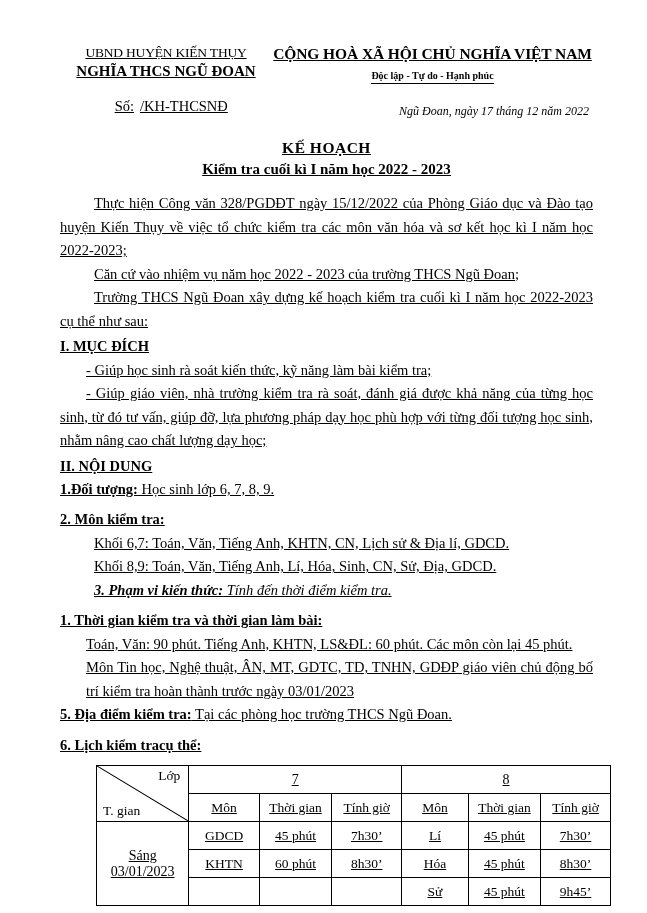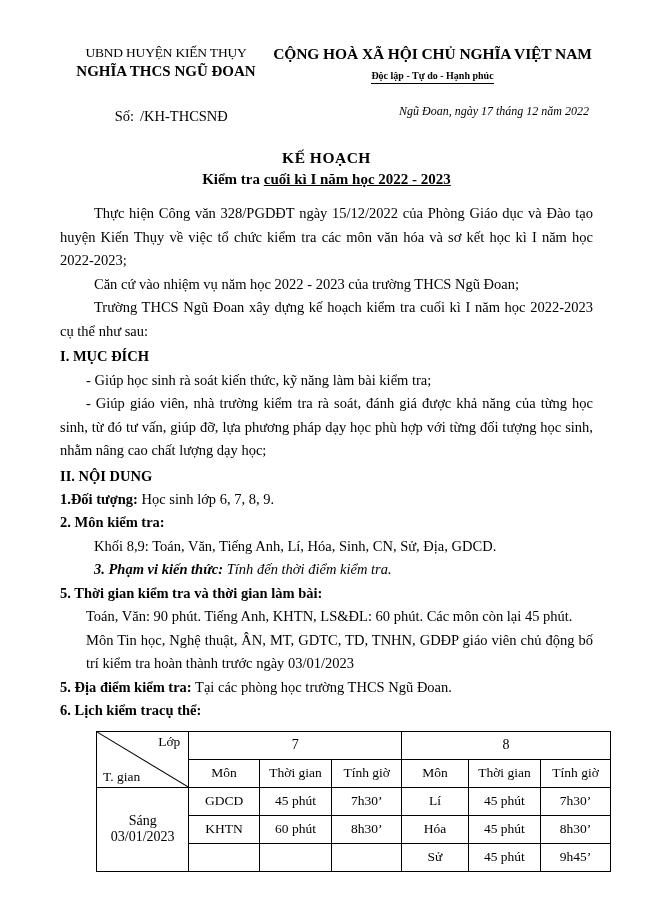--- a/index.html
+++ b/index.html
@@ -15,20 +15,21 @@
     font-size: 14.5px;
     position: relative;
     overflow: hidden;
   }
   .page {
     position: relative;
     width: 647px;
     height: 913px;
     padding: 0;
     box-sizing: border-box;
+    text-decoration: underline;
   }
   .inner {
     padding: 44px 54px 0 60px;
   }
   
   .header {
     display: flex;
     flex-direction: row;
     align-items: flex-start;
     justify-content: flex-start;
@@ -66,21 +67,20 @@
   .sohieu {
     margin-top: 14px;
     display: flex;
     align-items: baseline;
   }
   .sohieu .so-label {
     width: 74px;
     text-align: right;
     padding-right: 6px;
     font-size: 14.5px;
-    margin-top: 10px;
   }
   .sohieu .so-val {
     font-size: 14.5px;
   }
   .datetext {
     position: absolute;
     right: 58px;
     top: 104px;
     font-style: italic;
     font-size: 12px;
@@ -113,20 +113,21 @@
     margin: 0;
   }
   .indent {
     text-indent: 34px;
   }
   .indent2 {
     text-indent: 26px;
   }
   .b {
     font-weight: bold;
+    margin-top: 7px;
   }
   .i {
     font-style: italic;
   }
   .bi {
     font-weight: bold;
     font-style: italic;
   }
   .sec {
     font-weight: bold;
@@ -233,25 +234,26 @@
 
       <p class="sec">I. MỤC ĐÍCH</p>
       <p class="indent2">- Giúp học sinh rà soát kiến thức, kỹ năng làm bài kiểm tra;</p>
       <p class="indent2">- Giúp giáo viên, nhà trường kiểm tra rà soát, đánh giá được khả năng của từng học sinh, từ đó tư vấn, giúp đỡ, lựa phương pháp dạy học phù hợp với từng đối tượng học sinh, nhằm nâng cao chất lượng dạy học;</p>
 
       <p class="sec">II. NỘI DUNG</p>
 
       <p><span class="b">1.Đối tượng:</span><span> Học sinh lớp 6, 7, 8, 9.</span></p>
 
       <p class="b">2.  Môn kiểm tra:</p>
+      <p class="sub-indent">Khối 6,7: Toán, Văn, Tiếng Anh, KHTN, CN, Lịch sử &amp; Địa lí, GDCD.</p>
       <p class="sub-indent">Khối 8,9: Toán, Văn, Tiếng Anh, Lí, Hóa, Sinh, CN, Sử, Địa, GDCD.</p>
 
       <p class="sub-indent"><span class="bi">3. Phạm vi kiến thức:</span><span class="i"> Tính đến thời điểm kiểm tra.</span></p>
 
-      <p class="b">5. Thời gian kiểm tra và thời gian làm bài:</p>
+      <p class="b">1. Thời gian kiểm tra và thời gian làm bài:</p>
       <p class="sub-indent2">Toán, Văn: 90 phút. Tiếng Anh, KHTN, LS&amp;ĐL: 60 phút. Các môn còn lại 45 phút.</p>
       <p class="sub-indent2">Môn Tin học, Nghệ thuật, ÂN, MT, GDTC, TD, TNHN, GDĐP giáo viên chủ động bố trí kiểm tra hoàn thành trước ngày 03/01/2023</p>
 
       <p><span class="b">5. Địa điểm kiểm tra:</span><span> Tại các phòng học trường THCS Ngũ Đoan.</span></p>
 
       <p class="b">6. Lịch kiểm tracụ thể:</p>
     </div>
 
     <div class="tbl-wrap">
       <table class="sched">

